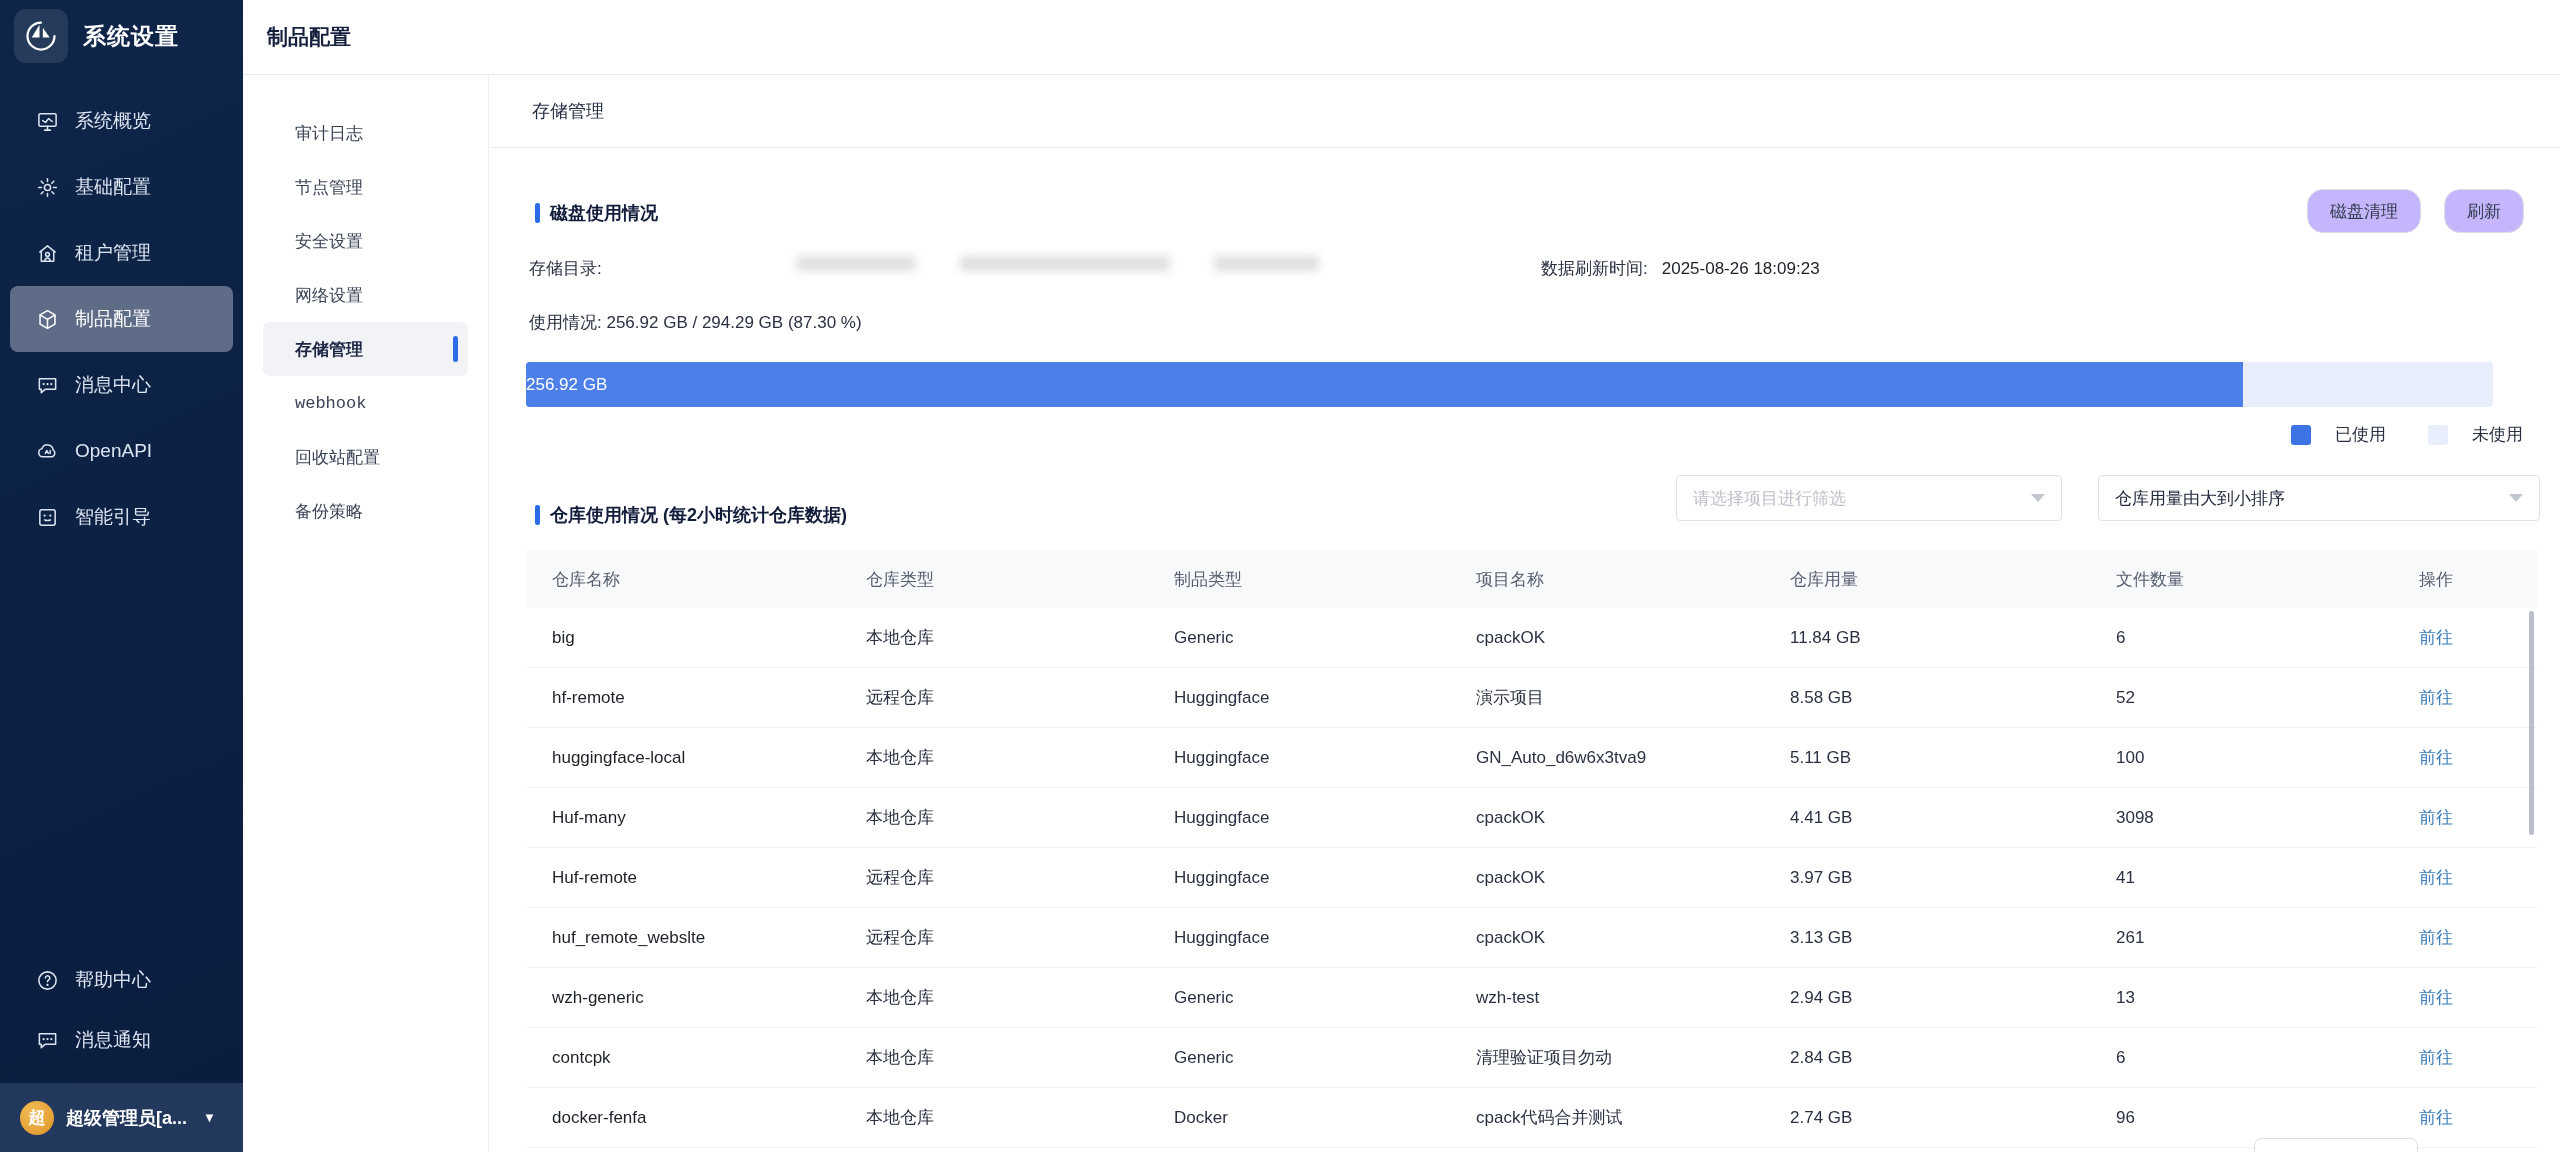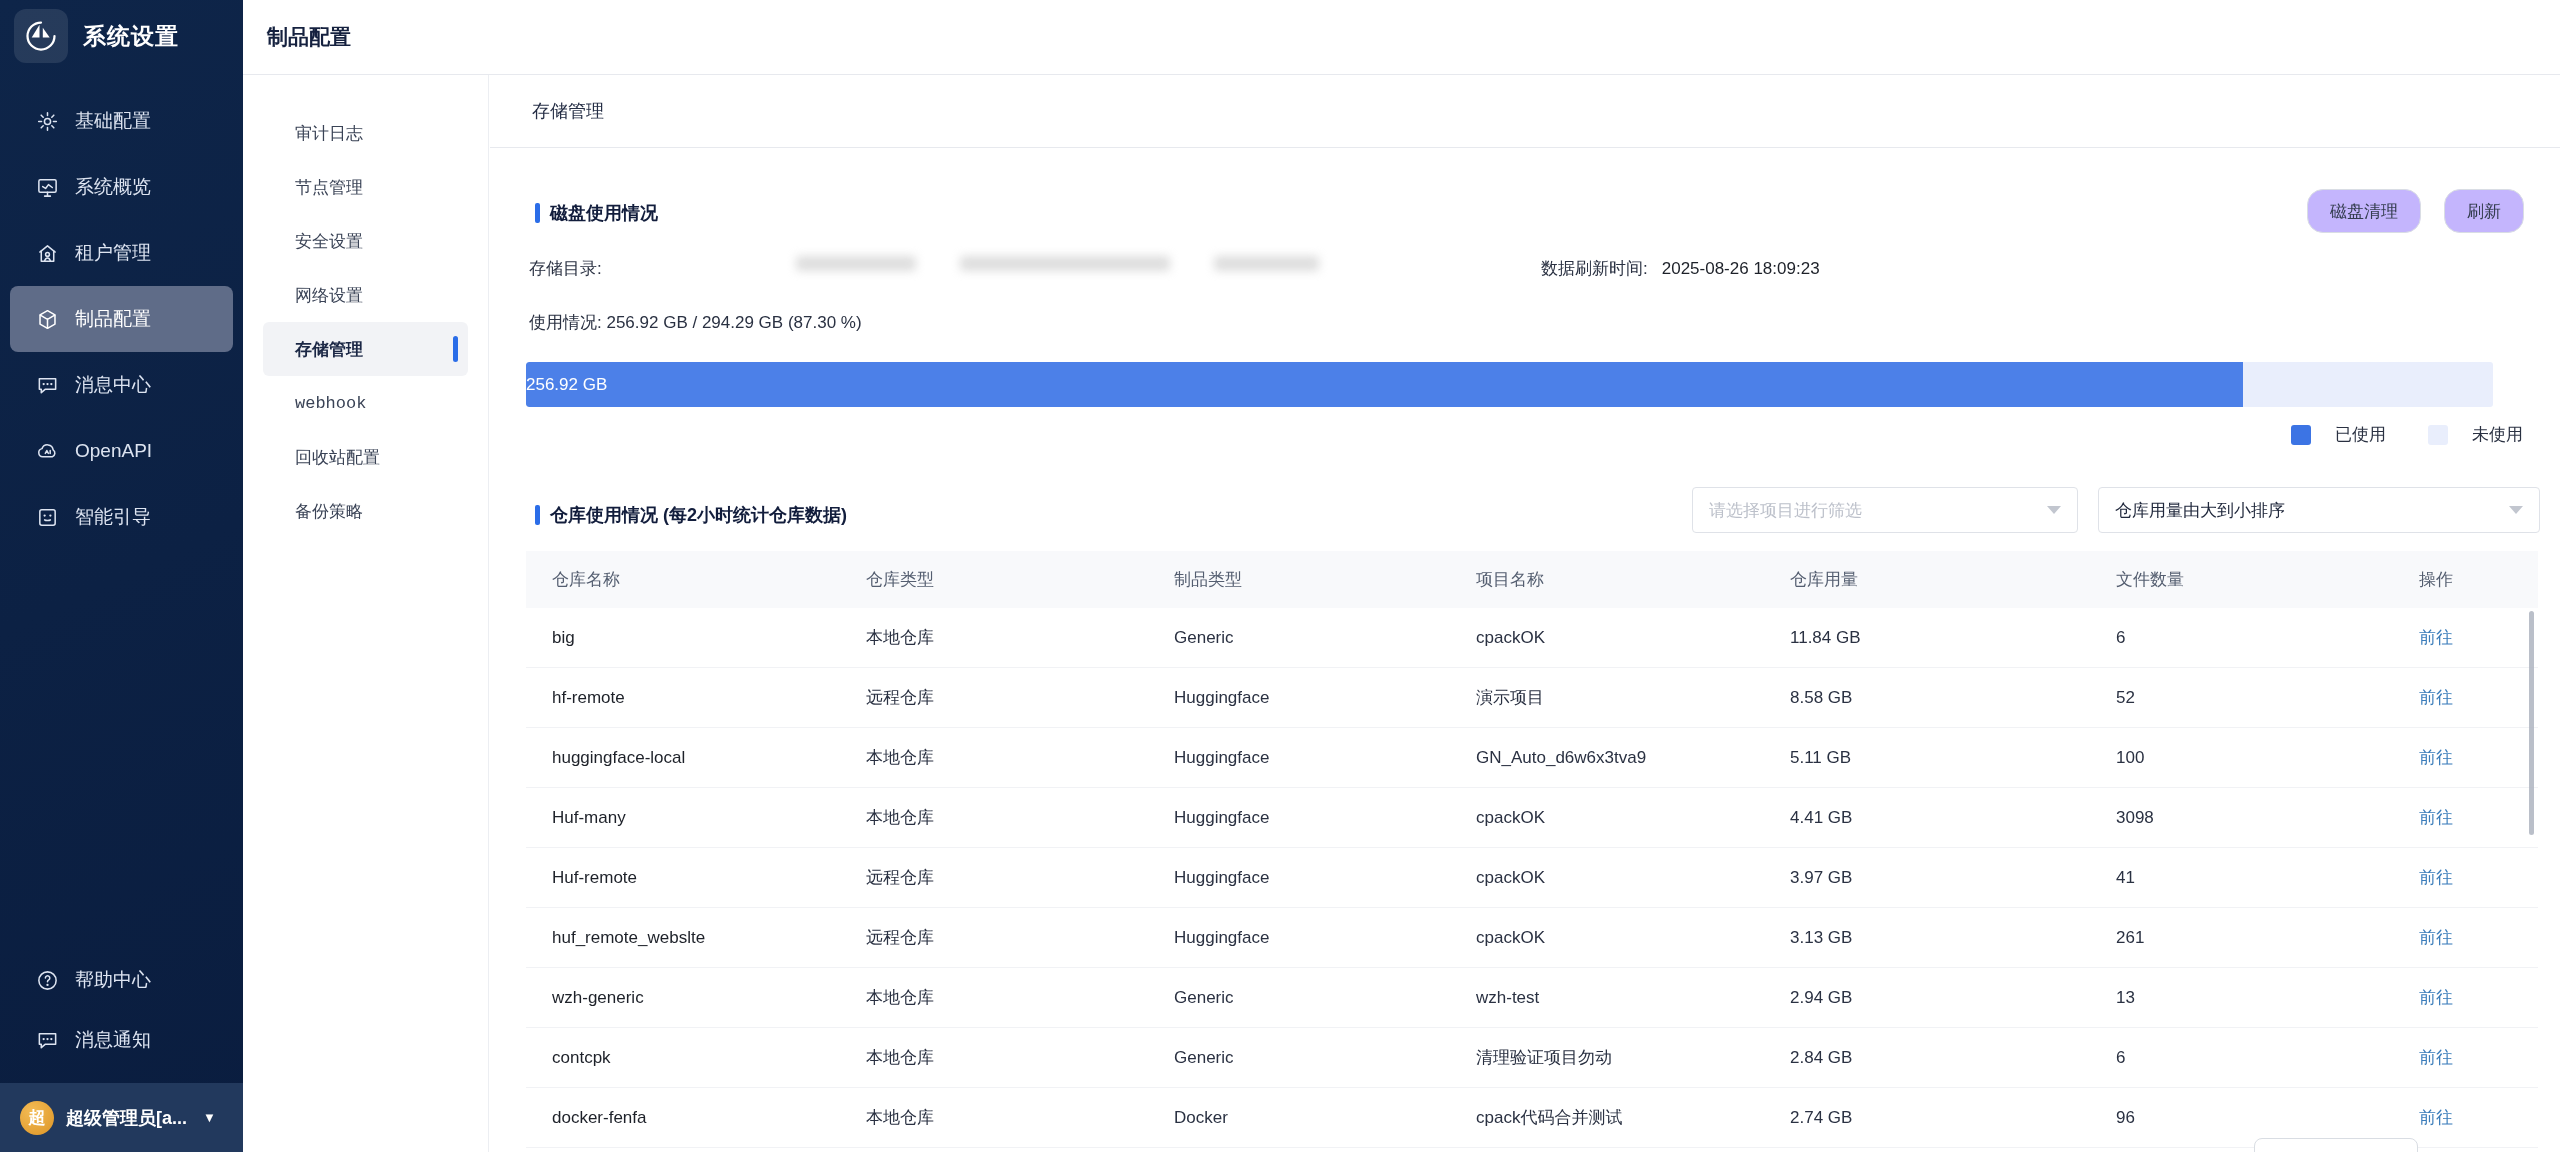--- a/index.html
+++ b/index.html
@@ -70,21 +70,21 @@
     border-radius:3px;overflow:hidden;}
   .progress-fill{height:100%;background:#4c80e8;border-radius:3px 0 0 3px;display:flex;
     align-items:center;justify-content:flex-start;}
   .progress-label{color:#fff;font-size:17px;}
   .legend{position:absolute;right:37px;top:348px;display:flex;align-items:center;gap:24px;
     font-size:17px;color:#2a3142;}
   .legend .sq{width:20px;height:20px;border-radius:3px;}
   .sq-used{background:#3c74e4;}
   .sq-free{background:#e9eefc;margin-left:18px;}
 
-  .filters{position:absolute;right:20px;top:412px;display:flex;gap:20px;padding-left:44px;}
+  .filters{position:absolute;right:20px;top:400px;display:flex;gap:36px;padding-left:44px;}
   .select{height:46px;box-sizing:border-box;border:1px solid #dfe2e8;border-radius:4px;background:#fff;
     display:flex;align-items:center;justify-content:space-between;padding:0 16px;font-size:17px;cursor:pointer;}
   .select .ph{color:#bcc0ca;}
   .select .val{color:#20283c;}
   .chev{width:0;height:0;border-left:7px solid transparent;border-right:7px solid transparent;
     border-top:8px solid #c2c6cf;margin-left:14px;}
 
   
   .table{position:absolute;left:36px;top:476px;width:2012px;}
   .thead,.trow{display:grid;grid-template-columns:314px 308px 302px 314px 326px 303px 1fr;
@@ -111,35 +111,35 @@
           <path d="M11 4.5v8.5H5.8z" fill="#fff" stroke="none"></path>
           <path d="M13.2 6.5V13h4.6z" fill="#fff" stroke="none"></path>
         </svg>
       </div>
       <div class="logo-title">系统设置</div>
     </div>
     <nav class="nav" id="nav-main">
         <div class="nav-item">
     <span class="nav-icon">
             <svg viewBox="0 0 24 24">
-              <circle cx="12" cy="12" r="3.2"></circle>
-              <path d="M12 2.8v3M12 18.2v3M2.8 12h3M18.2 12h3M5.4 5.4l2.1 2.1M16.5 16.5l2.1 2.1M18.6 5.4l-2.1 2.1M7.5 16.5l-2.1 2.1"></path>
-            </svg>
-          </span>
-    <span class="nav-label">基础配置</span>
-  </div>
-        <div class="nav-item">
-    <span class="nav-icon">
-            <svg viewBox="0 0 24 24">
               <rect x="3" y="4" width="18" height="13" rx="1.5"></rect>
               <path d="M7 11l3 2 3-4 4 3"></path>
               <path d="M9 21h6M12 17v4"></path>
             </svg>
           </span>
     <span class="nav-label">系统概览</span>
+  </div>
+        <div class="nav-item">
+    <span class="nav-icon">
+            <svg viewBox="0 0 24 24">
+              <circle cx="12" cy="12" r="3.2"></circle>
+              <path d="M12 2.8v3M12 18.2v3M2.8 12h3M18.2 12h3M5.4 5.4l2.1 2.1M16.5 16.5l2.1 2.1M18.6 5.4l-2.1 2.1M7.5 16.5l-2.1 2.1"></path>
+            </svg>
+          </span>
+    <span class="nav-label">基础配置</span>
   </div>
         <div class="nav-item">
     <span class="nav-icon">
             <svg viewBox="0 0 24 24">
               <path d="M4 10.5L12 4l8 6.5"></path>
               <path d="M5.5 9.5V20h13V9.5"></path>
               <circle cx="12" cy="13" r="2"></circle>
               <path d="M9 20c.4-2.2 1.6-3.3 3-3.3s2.6 1.1 3 3.3"></path>
             </svg>
           </span>

